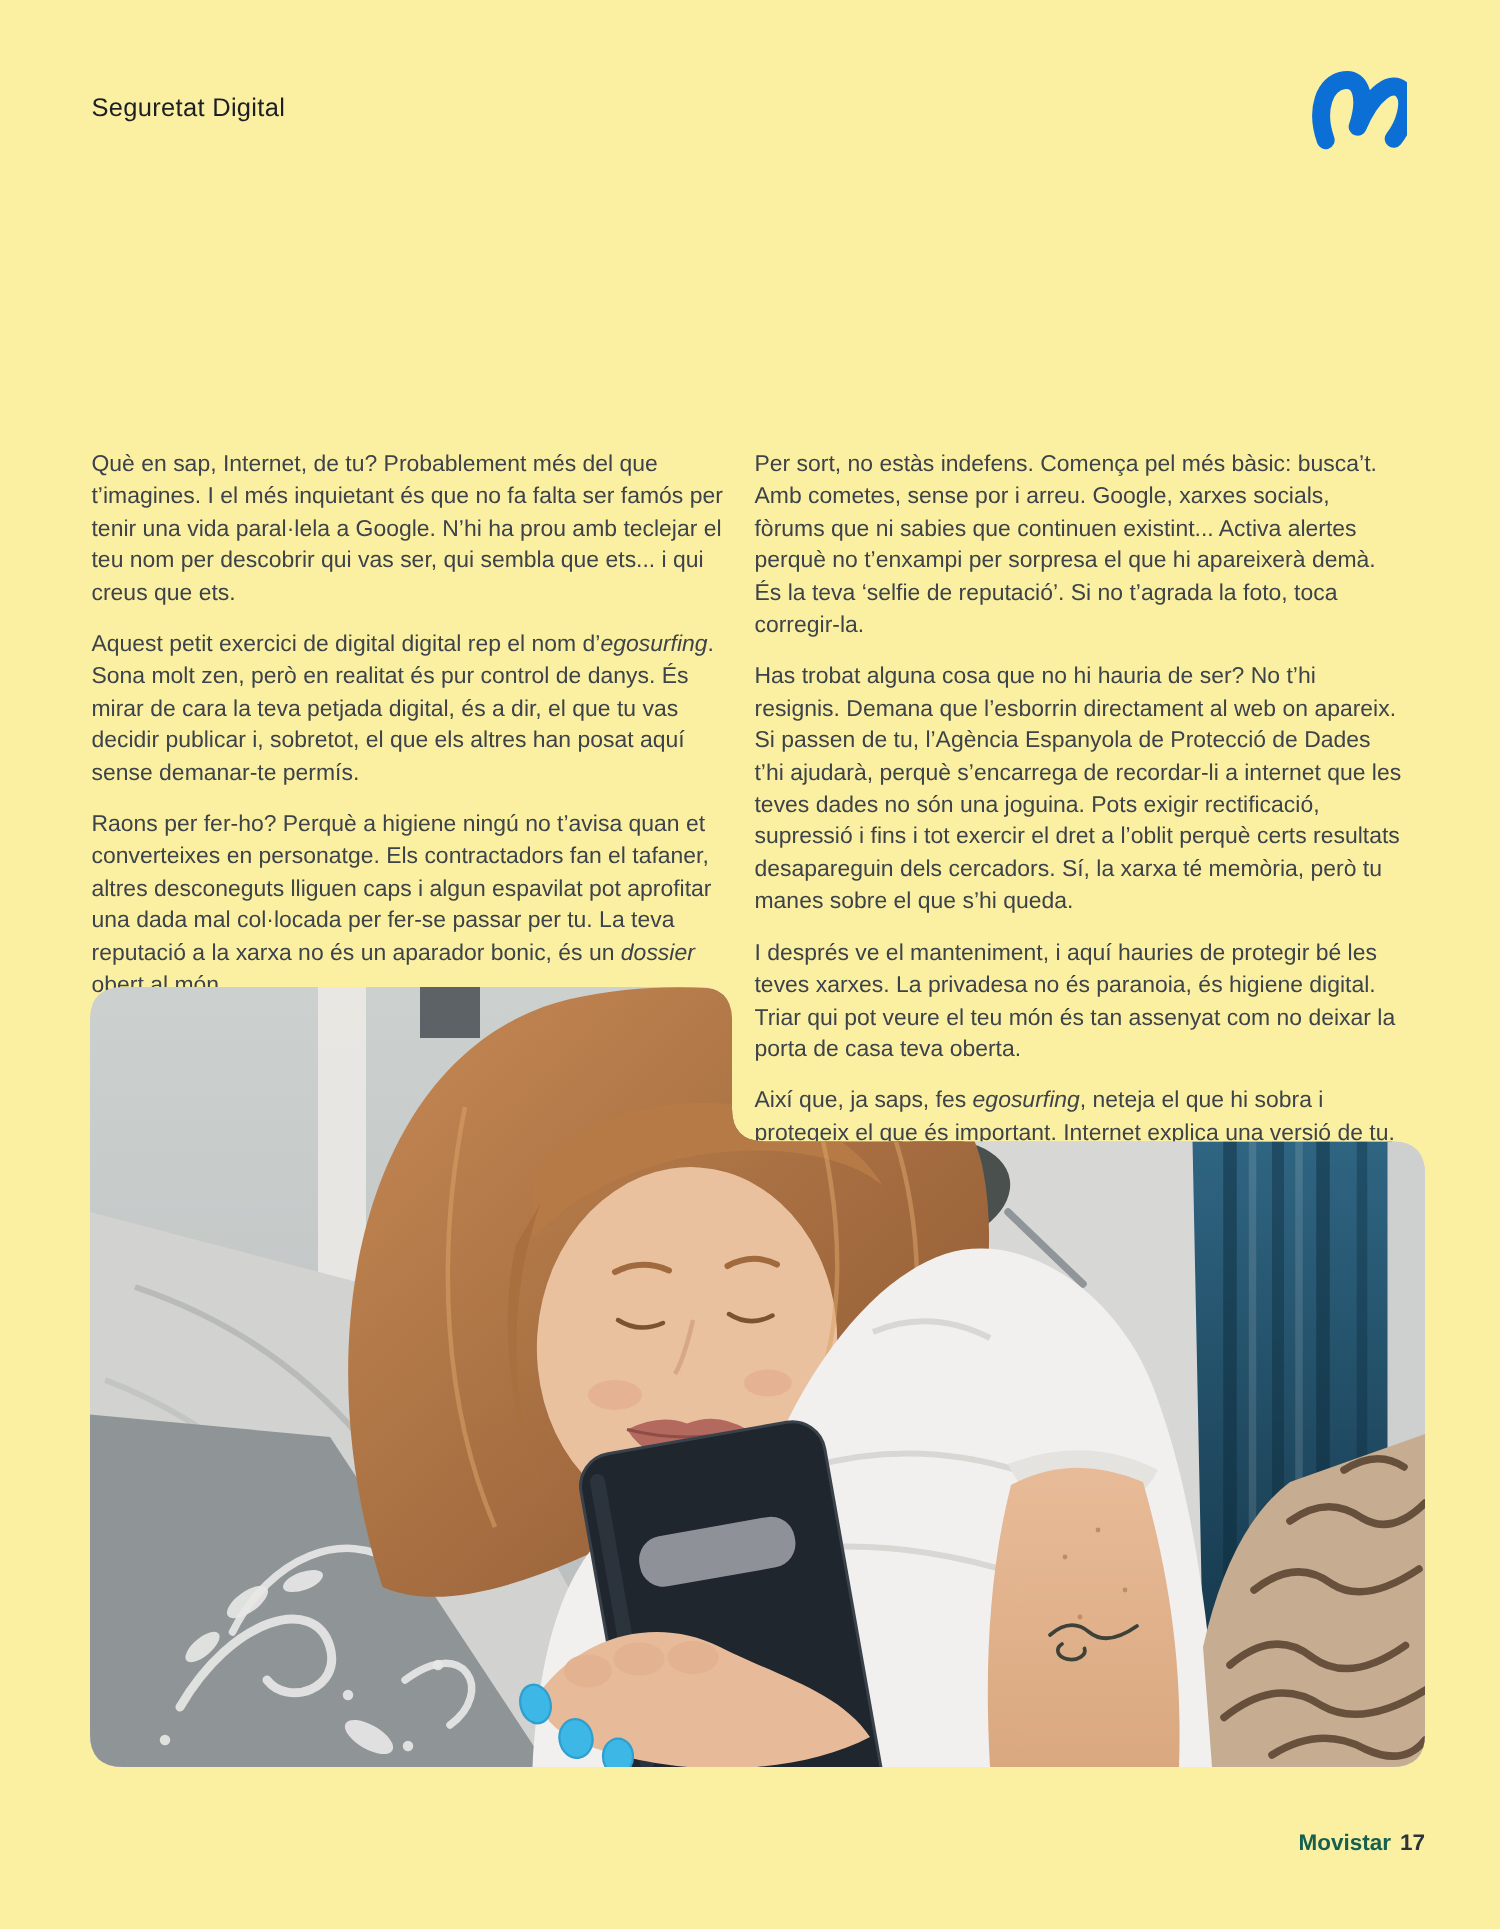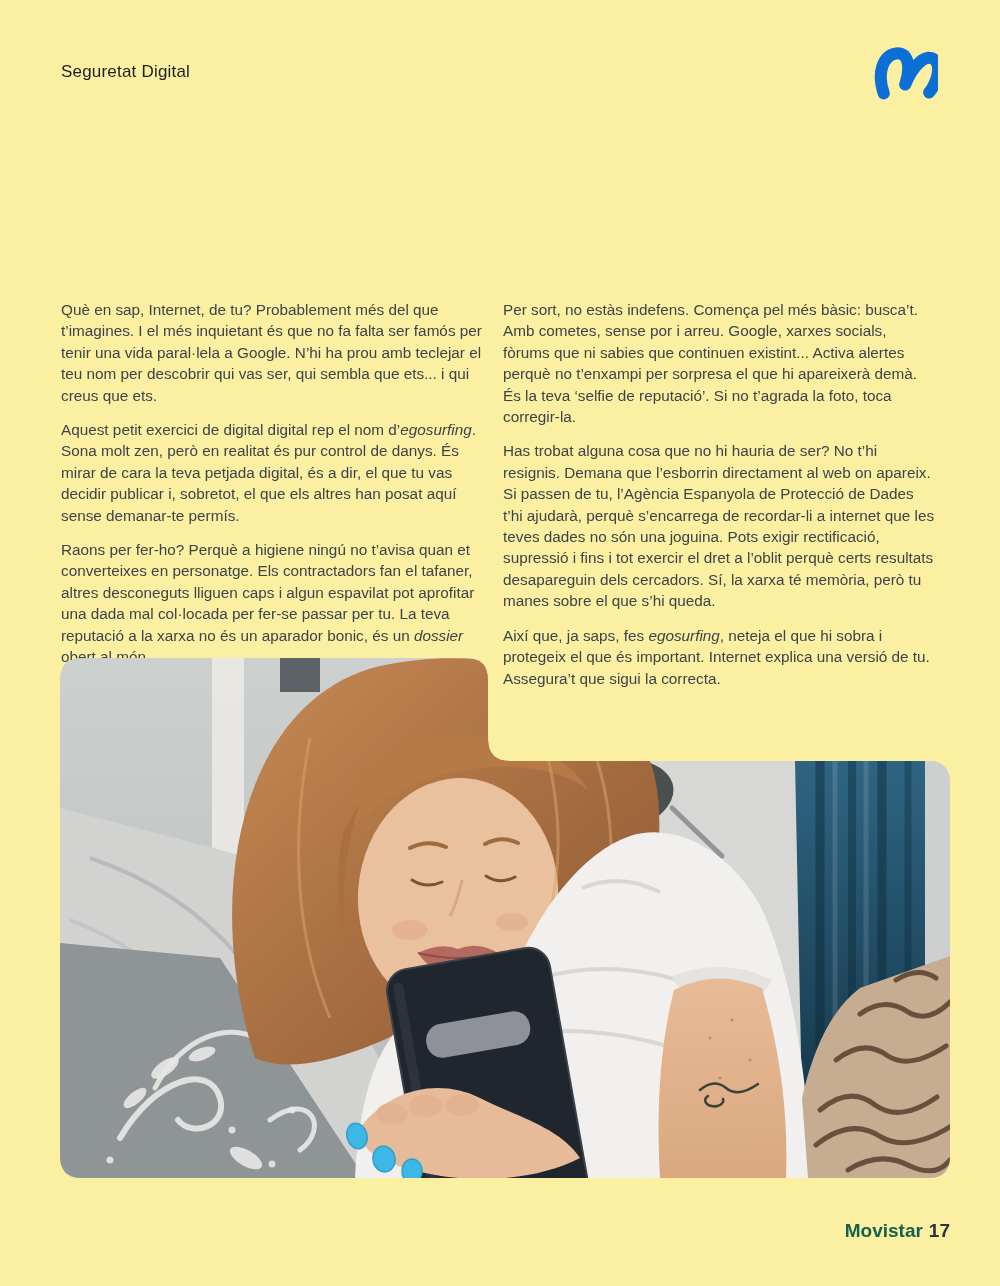--- a/index.html
+++ b/index.html
@@ -17,21 +17,21 @@
     position:absolute;left:58px;top:146px;width:905px;margin:0;
     font-size:51px;line-height:57px;font-weight:bold;color:#15171b;
     letter-spacing:-1.3px;
   }
   .headline span{display:block;white-space:nowrap;}
   .cols{position:absolute;left:61px;top:299px;width:892px;display:flex;gap:8px;}
   .col{width:434px;}
   .col p{margin:0 0 13px;font-size:15.3px;line-height:21.4px;color:#3d434a;}
   .col p em{font-style:italic;}
   .photo-wrap{position:absolute;left:60px;top:658px;width:890px;height:521px;}
-  .footer{position:absolute;top:1220px;right:50px;font-size:19px;font-weight:bold;}
+  .footer{position:absolute;top:1220px;right:50px;font-size:15px;font-weight:bold;}
   .footer .brand{color:#15604e;}
   .footer .num{color:#2e333b;margin-left:6px;}
 </style>
 </head>
 <body>
 
 <div class="section-label">Seguretat Digital</div>
 
 <svg class="logo" viewBox="0 0 72 66" aria-hidden="true">
   <path d="M11 56 C3 33 10 13 25 11 C38 9 42 25 35 46 C46 20 61 10 69 19 C76 27 70 45 62 55" fill="none" stroke="#0c6fd6" stroke-width="13.5" stroke-linecap="round" stroke-linejoin="round"></path>
@@ -42,20 +42,21 @@
 
 <div class="cols">
   <div class="col">
       <p><span>Què en sap, Internet, de tu? Probablement més del que t’imagines. I el més inquietant és que no fa falta ser famós per tenir una vida paral·lela a Google. N’hi ha prou amb teclejar el teu nom per descobrir qui vas ser, qui sembla que ets... i qui creus que ets.</span></p>
       <p><span>Aquest petit exercici de digital digital rep el nom d’</span><em>egosurfing</em><span>. Sona molt zen, però en realitat és pur control de danys. És mirar de cara la teva petjada digital, és a dir, el que tu vas decidir publicar i, sobretot, el que els altres han posat aquí sense demanar-te permís.</span></p>
       <p><span>Raons per fer-ho? Perquè a higiene ningú no t’avisa quan et converteixes en personatge. Els contractadors fan el tafaner, altres desconeguts lliguen caps i algun espavilat pot aprofitar una dada mal col·locada per fer-se passar per tu. La teva reputació a la xarxa no és un aparador bonic, és un </span><em>dossier</em><span> obert al món.</span></p>
     </div>
   <div class="col">
       <p><span>Per sort, no estàs indefens. Comença pel més bàsic: busca’t. Amb cometes, sense por i arreu. Google, xarxes socials, fòrums que ni sabies que continuen existint... Activa alertes perquè no t’enxampi per sorpresa el que hi apareixerà demà. És la teva ‘selfie de reputació’. Si no t’agrada la foto, toca corregir-la.</span></p>
       <p><span>Has trobat alguna cosa que no hi hauria de ser? No t’hi resignis. Demana que l’esborrin directament al web on apareix. Si passen de tu, l’Agència Espanyola de Protecció de Dades t’hi ajudarà, perquè s’encarrega de recordar-li a internet que les teves dades no són una joguina. Pots exigir rectificació, supressió i fins i tot exercir el dret a l’oblit perquè certs resultats desapareguin dels cercadors. Sí, la xarxa té memòria, però tu manes sobre el que s’hi queda.</span></p>
+      <p><span>I després ve el manteniment, i aquí hauries de protegir bé les teves xarxes. La privadesa no és paranoia, és higiene digital. Triar qui pot veure el teu món és tan assenyat com no deixar la porta de casa teva oberta.</span></p>
       <p><span>Així que, ja saps, fes </span><em>egosurfing</em><span>, neteja el que hi sobra i protegeix el que és important. Internet explica una versió de tu. Assegura’t que sigui la correcta.</span></p>
     </div>
 </div>
 
 <div class="photo-wrap">
 <svg width="890" height="521" viewBox="0 0 890 521">
   <defs>
     <clipPath id="photoClip">
       <path d="M22 0 H406 Q428 0 428 22 V81 Q428 103 450 103 H868 Q890 103 890 125 V498 Q890 520 868 520 H22 Q0 520 0 498 V22 Q0 0 22 0 Z"></path>
     </clipPath>

